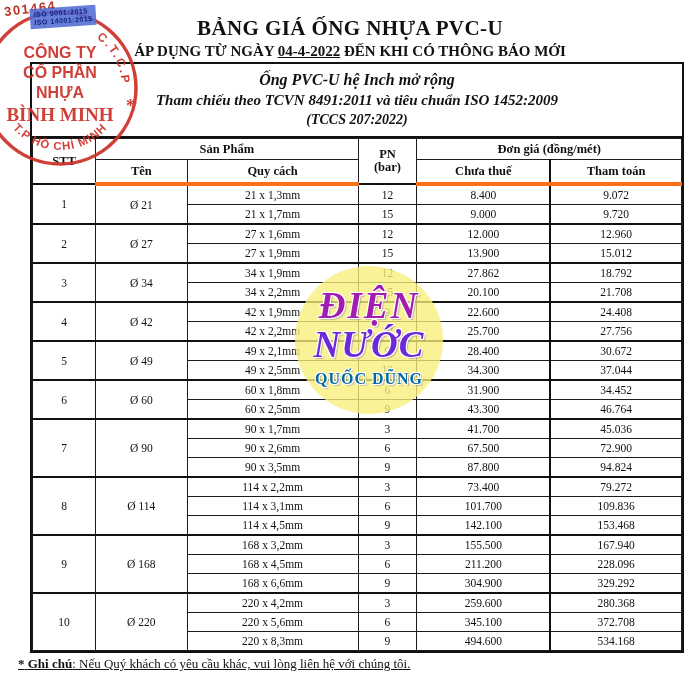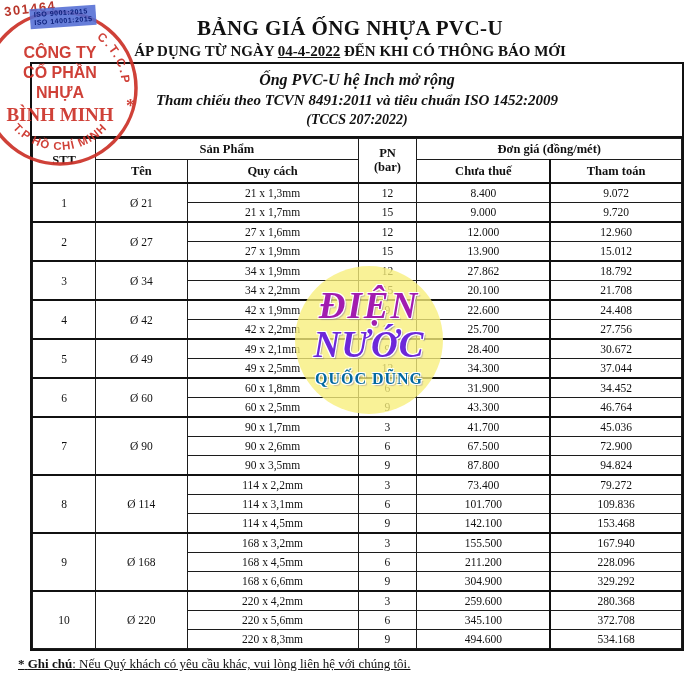--- a/index.html
+++ b/index.html
@@ -20,21 +20,21 @@
   .spec-l1{font-size:16px;font-weight:bold;font-style:italic;line-height:21px;}
   .spec-l2{font-size:15px;font-weight:bold;font-style:italic;line-height:20px;}
   .spec-l3{font-size:14px;font-weight:bold;font-style:italic;line-height:19px;}
 
   table{border-collapse:collapse;table-layout:fixed;width:100%;}
   th,td{border:1px solid #1c1c1c;text-align:center;vertical-align:middle;
         padding:0 2px;overflow:hidden;white-space:nowrap;}
   thead th{font-size:12.5px;font-weight:bold;}
   thead tr.h1 th{height:20px;}
   thead tr.h2 th{height:22px;}
-  thead tr.h2 th{border-bottom:1px solid #f97316;}
+  thead tr.h2 th{border-bottom:4px solid #f97316;}
   tbody td{font-size:11.5px;height:18px;}
   tr.group-start td{border-top:2px solid #111;}
   td:last-child,th.thick-left{border-left:2px solid #111;}
   .pn-head span{display:block;line-height:1.05;}
 
   
   .note{position:absolute;left:18px;top:656px;font-size:13px;text-decoration:underline;}
   .note .star{font-weight:bold;}
   .note .label{font-weight:bold;text-decoration:underline;}
 

